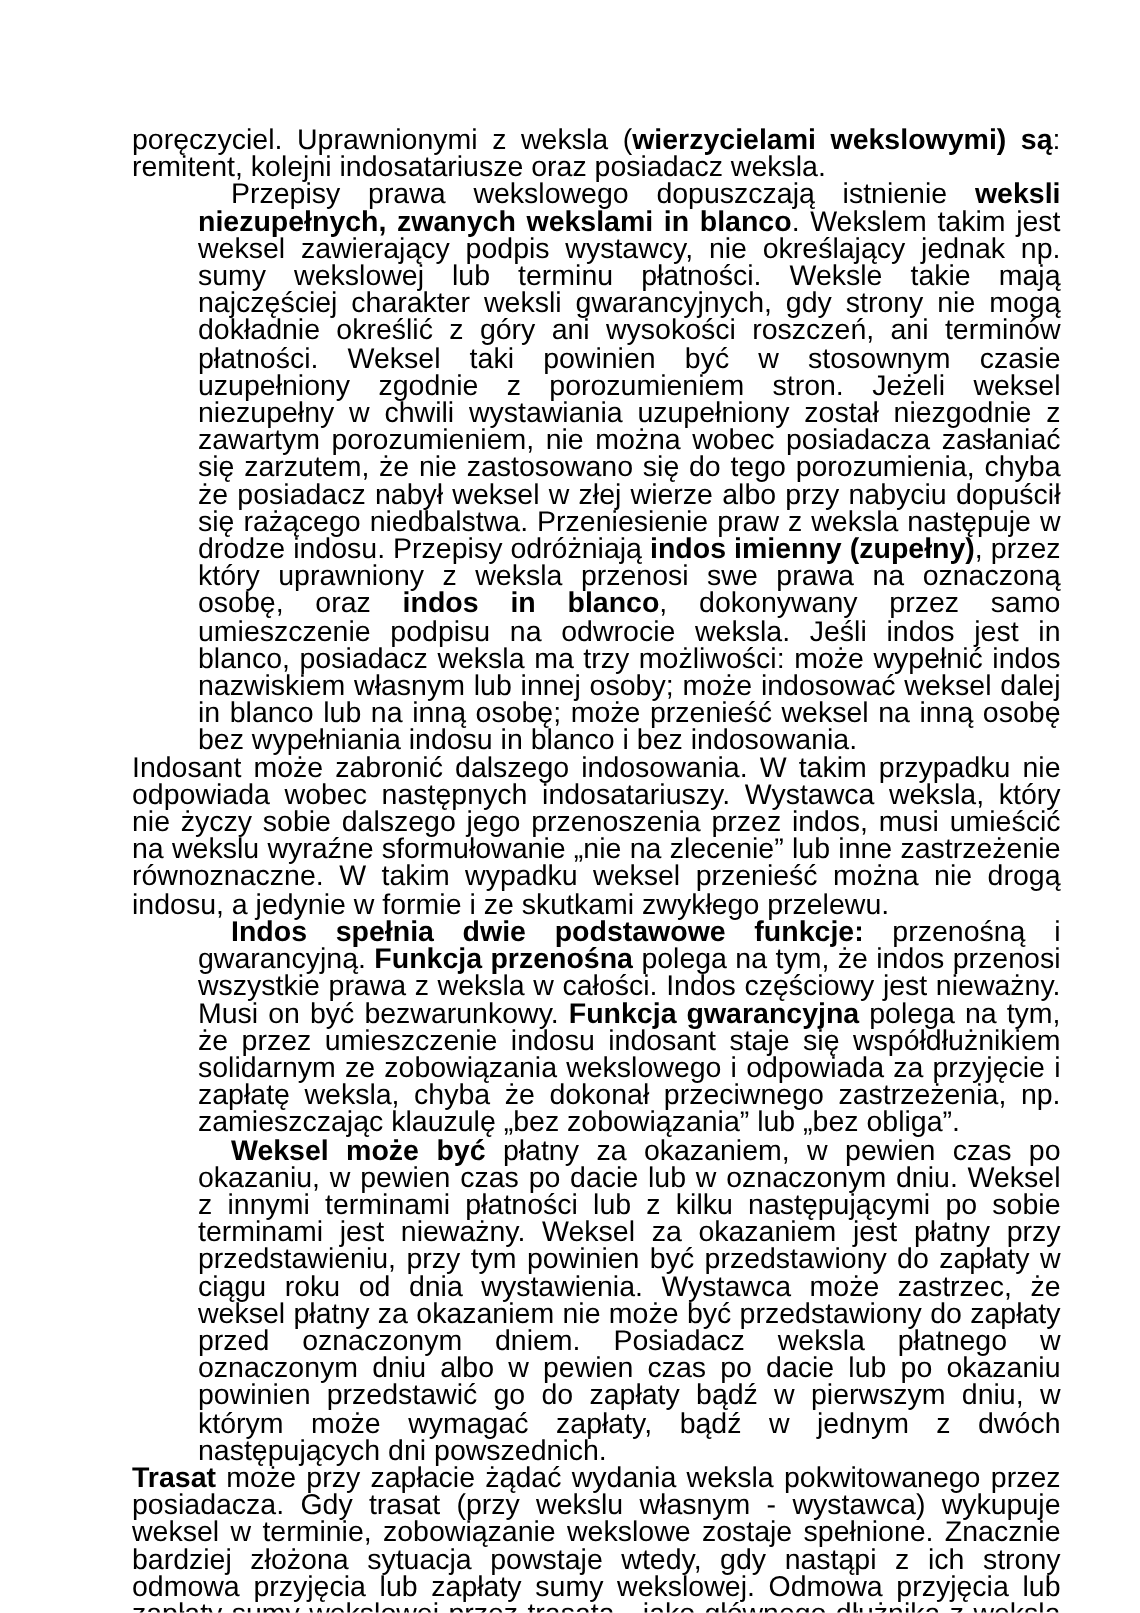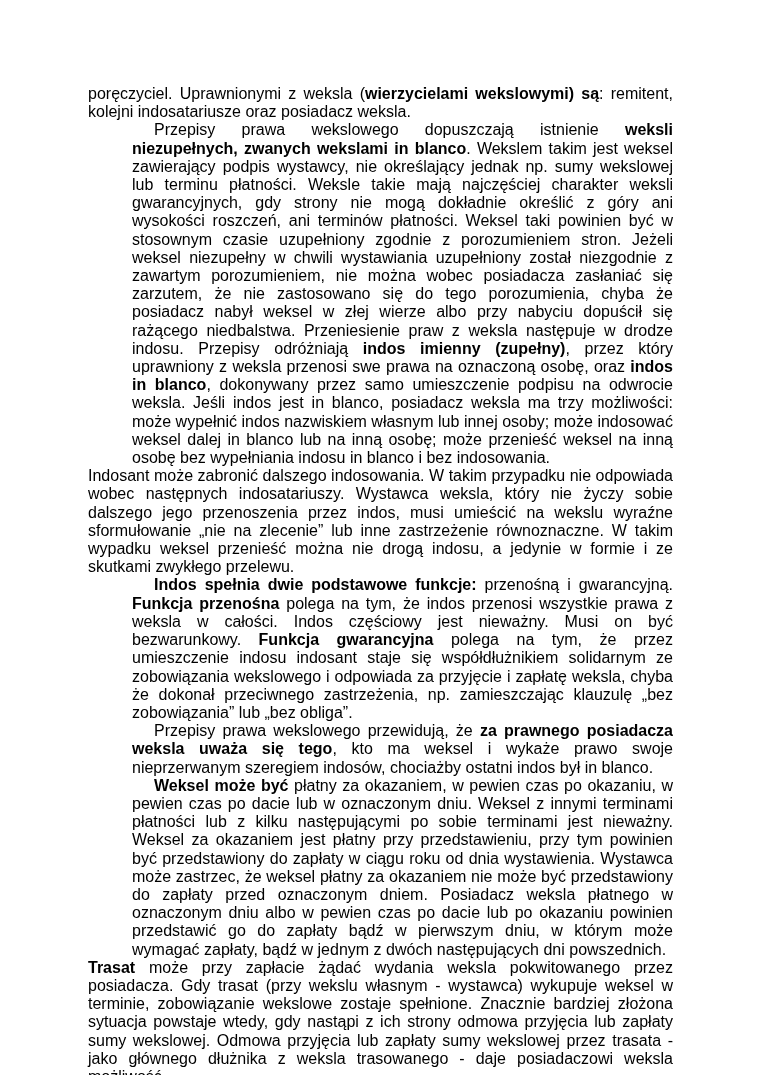--- a/index.html
+++ b/index.html
@@ -11,23 +11,23 @@
     width: 760px;
     height: 1075px;
     overflow: hidden;
   }
   .page {
     box-sizing: border-box;
     width: 760px;
     height: 1075px;
     background: #ffffff;
     color: #000000;
-    padding: 85px 87px 0 88px;
+    padding: 85px 53px 0 88px;
     font-family: "Liberation Sans", sans-serif;
-    font-size: 16px;
+    font-size: 19px;
     line-height: 18.2px;
   }
   .text-block p.para {
     margin: 0;
     padding: 0;
     text-align: justify;
   }
   .text-block p.para.indent {
     text-indent: 22px;
     margin-left: 44px;
@@ -38,17 +38,16 @@
 </style>
 </head>
 <body>
 
 <div class="page">
   <div class="text-block">
       <p class="para"><span>poręczyciel. Uprawnionymi z weksla (</span><b>wierzycielami wekslowymi) są</b><span>: remitent, kolejni indosatariusze oraz posiadacz weksla.</span></p>
       <p class="para indent"><span>Przepisy prawa wekslowego dopuszczają istnienie </span><b>weksli niezupełnych, zwanych wekslami in blanco</b><span>. Wekslem takim jest weksel zawierający podpis wystawcy, nie określający jednak np. sumy wekslowej lub terminu płatności. Weksle takie mają najczęściej charakter weksli gwarancyjnych, gdy strony nie mogą dokładnie określić z góry ani wysokości roszczeń, ani terminów płatności. Weksel taki powinien być w stosownym czasie uzupełniony zgodnie z porozumieniem stron. Jeżeli weksel niezupełny w chwili wystawiania uzupełniony został niezgodnie z zawartym porozumieniem, nie można wobec posiadacza zasłaniać się zarzutem, że nie zastosowano się do tego porozumienia, chyba że posiadacz nabył weksel w złej wierze albo przy nabyciu dopuścił się rażącego niedbalstwa. Przeniesienie praw z weksla następuje w drodze indosu. Przepisy odróżniają </span><b>indos imienny (zupełny)</b><span>, przez który uprawniony z weksla przenosi swe prawa na oznaczoną osobę, oraz </span><b>indos in blanco</b><span>, dokonywany przez samo umieszczenie podpisu na odwrocie weksla. Jeśli indos jest in blanco, posiadacz weksla ma trzy możliwości: może wypełnić indos nazwiskiem własnym lub innej osoby; może indosować weksel dalej in blanco lub na inną osobę; może przenieść weksel na inną osobę bez wypełniania indosu in blanco i bez indosowania.</span></p>
       <p class="para"><span>Indosant może zabronić dalszego indosowania. W takim przypadku nie odpowiada wobec następnych indosatariuszy. Wystawca weksla, który nie życzy sobie dalszego jego przenoszenia przez indos, musi umieścić na wekslu wyraźne sformułowanie „nie na zlecenie” lub inne zastrzeżenie równoznaczne. W takim wypadku weksel przenieść można nie drogą indosu, a jedynie w formie i ze skutkami zwykłego przelewu.</span></p>
       <p class="para indent"><b>Indos spełnia dwie podstawowe funkcje:</b><span> przenośną i gwarancyjną. </span><b>Funkcja przenośna</b><span> polega na tym, że indos przenosi wszystkie prawa z weksla w całości. Indos częściowy jest nieważny. Musi on być bezwarunkowy. </span><b>Funkcja gwarancyjna</b><span> polega na tym, że przez umieszczenie indosu indosant staje się współdłużnikiem solidarnym ze zobowiązania wekslowego i odpowiada za przyjęcie i zapłatę weksla, chyba że dokonał przeciwnego zastrzeżenia, np. zamieszczając klauzulę „bez zobowiązania” lub „bez obliga”.</span></p>
-      <p class="para indent"><span>Przepisy prawa wekslowego przewidują, że </span><b>za prawnego posiadacza weksla uważa się tego</b><span>, kto ma weksel i wykaże prawo swoje nieprzerwanym szeregiem indosów, chociażby ostatni indos był in blanco.</span></p>
       <p class="para indent"><b>Weksel może być</b><span> płatny za okazaniem, w pewien czas po okazaniu, w pewien czas po dacie lub w oznaczonym dniu. Weksel z innymi terminami płatności lub z kilku następującymi po sobie terminami jest nieważny. Weksel za okazaniem jest płatny przy przedstawieniu, przy tym powinien być przedstawiony do zapłaty w ciągu roku od dnia wystawienia. Wystawca może zastrzec, że weksel płatny za okazaniem nie może być przedstawiony do zapłaty przed oznaczonym dniem. Posiadacz weksla płatnego w oznaczonym dniu albo w pewien czas po dacie lub po okazaniu powinien przedstawić go do zapłaty bądź w pierwszym dniu, w którym może wymagać zapłaty, bądź w jednym z dwóch następujących dni powszednich.</span></p>
       <p class="para"><b>Trasat</b><span> może przy zapłacie żądać wydania weksla pokwitowanego przez posiadacza. Gdy trasat (przy wekslu własnym - wystawca) wykupuje weksel w terminie, zobowiązanie wekslowe zostaje spełnione. Znacznie bardziej złożona sytuacja powstaje wtedy, gdy nastąpi z ich strony odmowa przyjęcia lub zapłaty sumy wekslowej. Odmowa przyjęcia lub zapłaty sumy wekslowej przez trasata - jako głównego dłużnika z weksla trasowanego - daje posiadaczowi weksla możliwość</span></p>
     </div>
 </div>
 
 </body></html>

